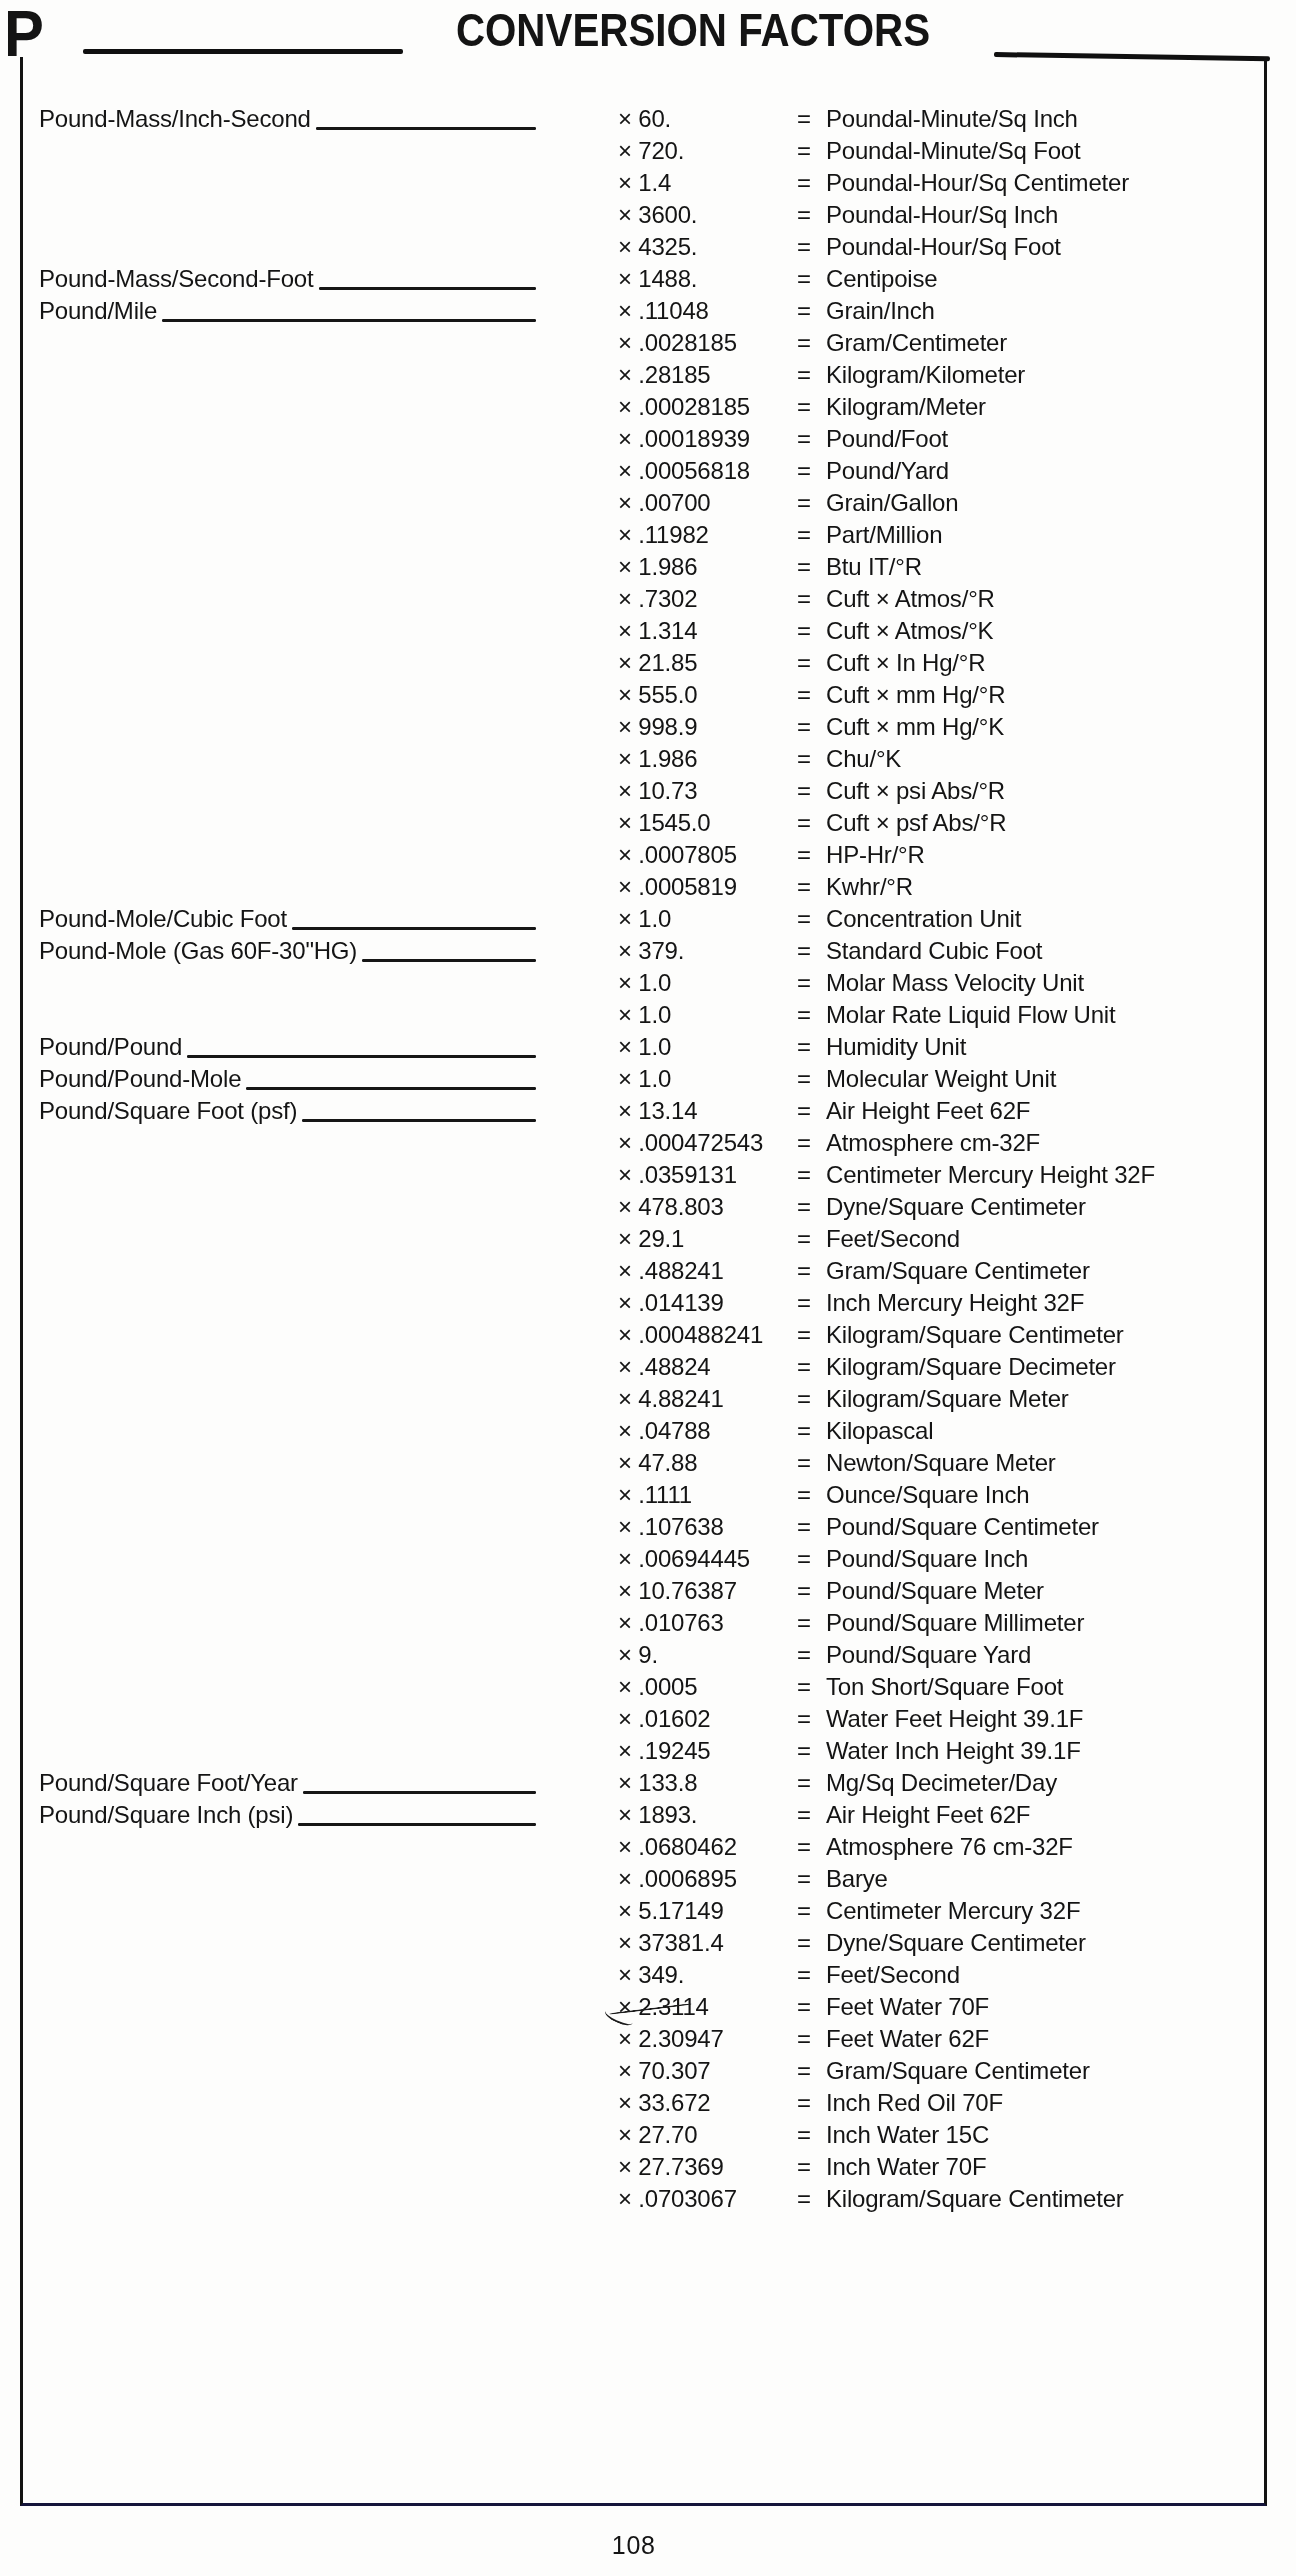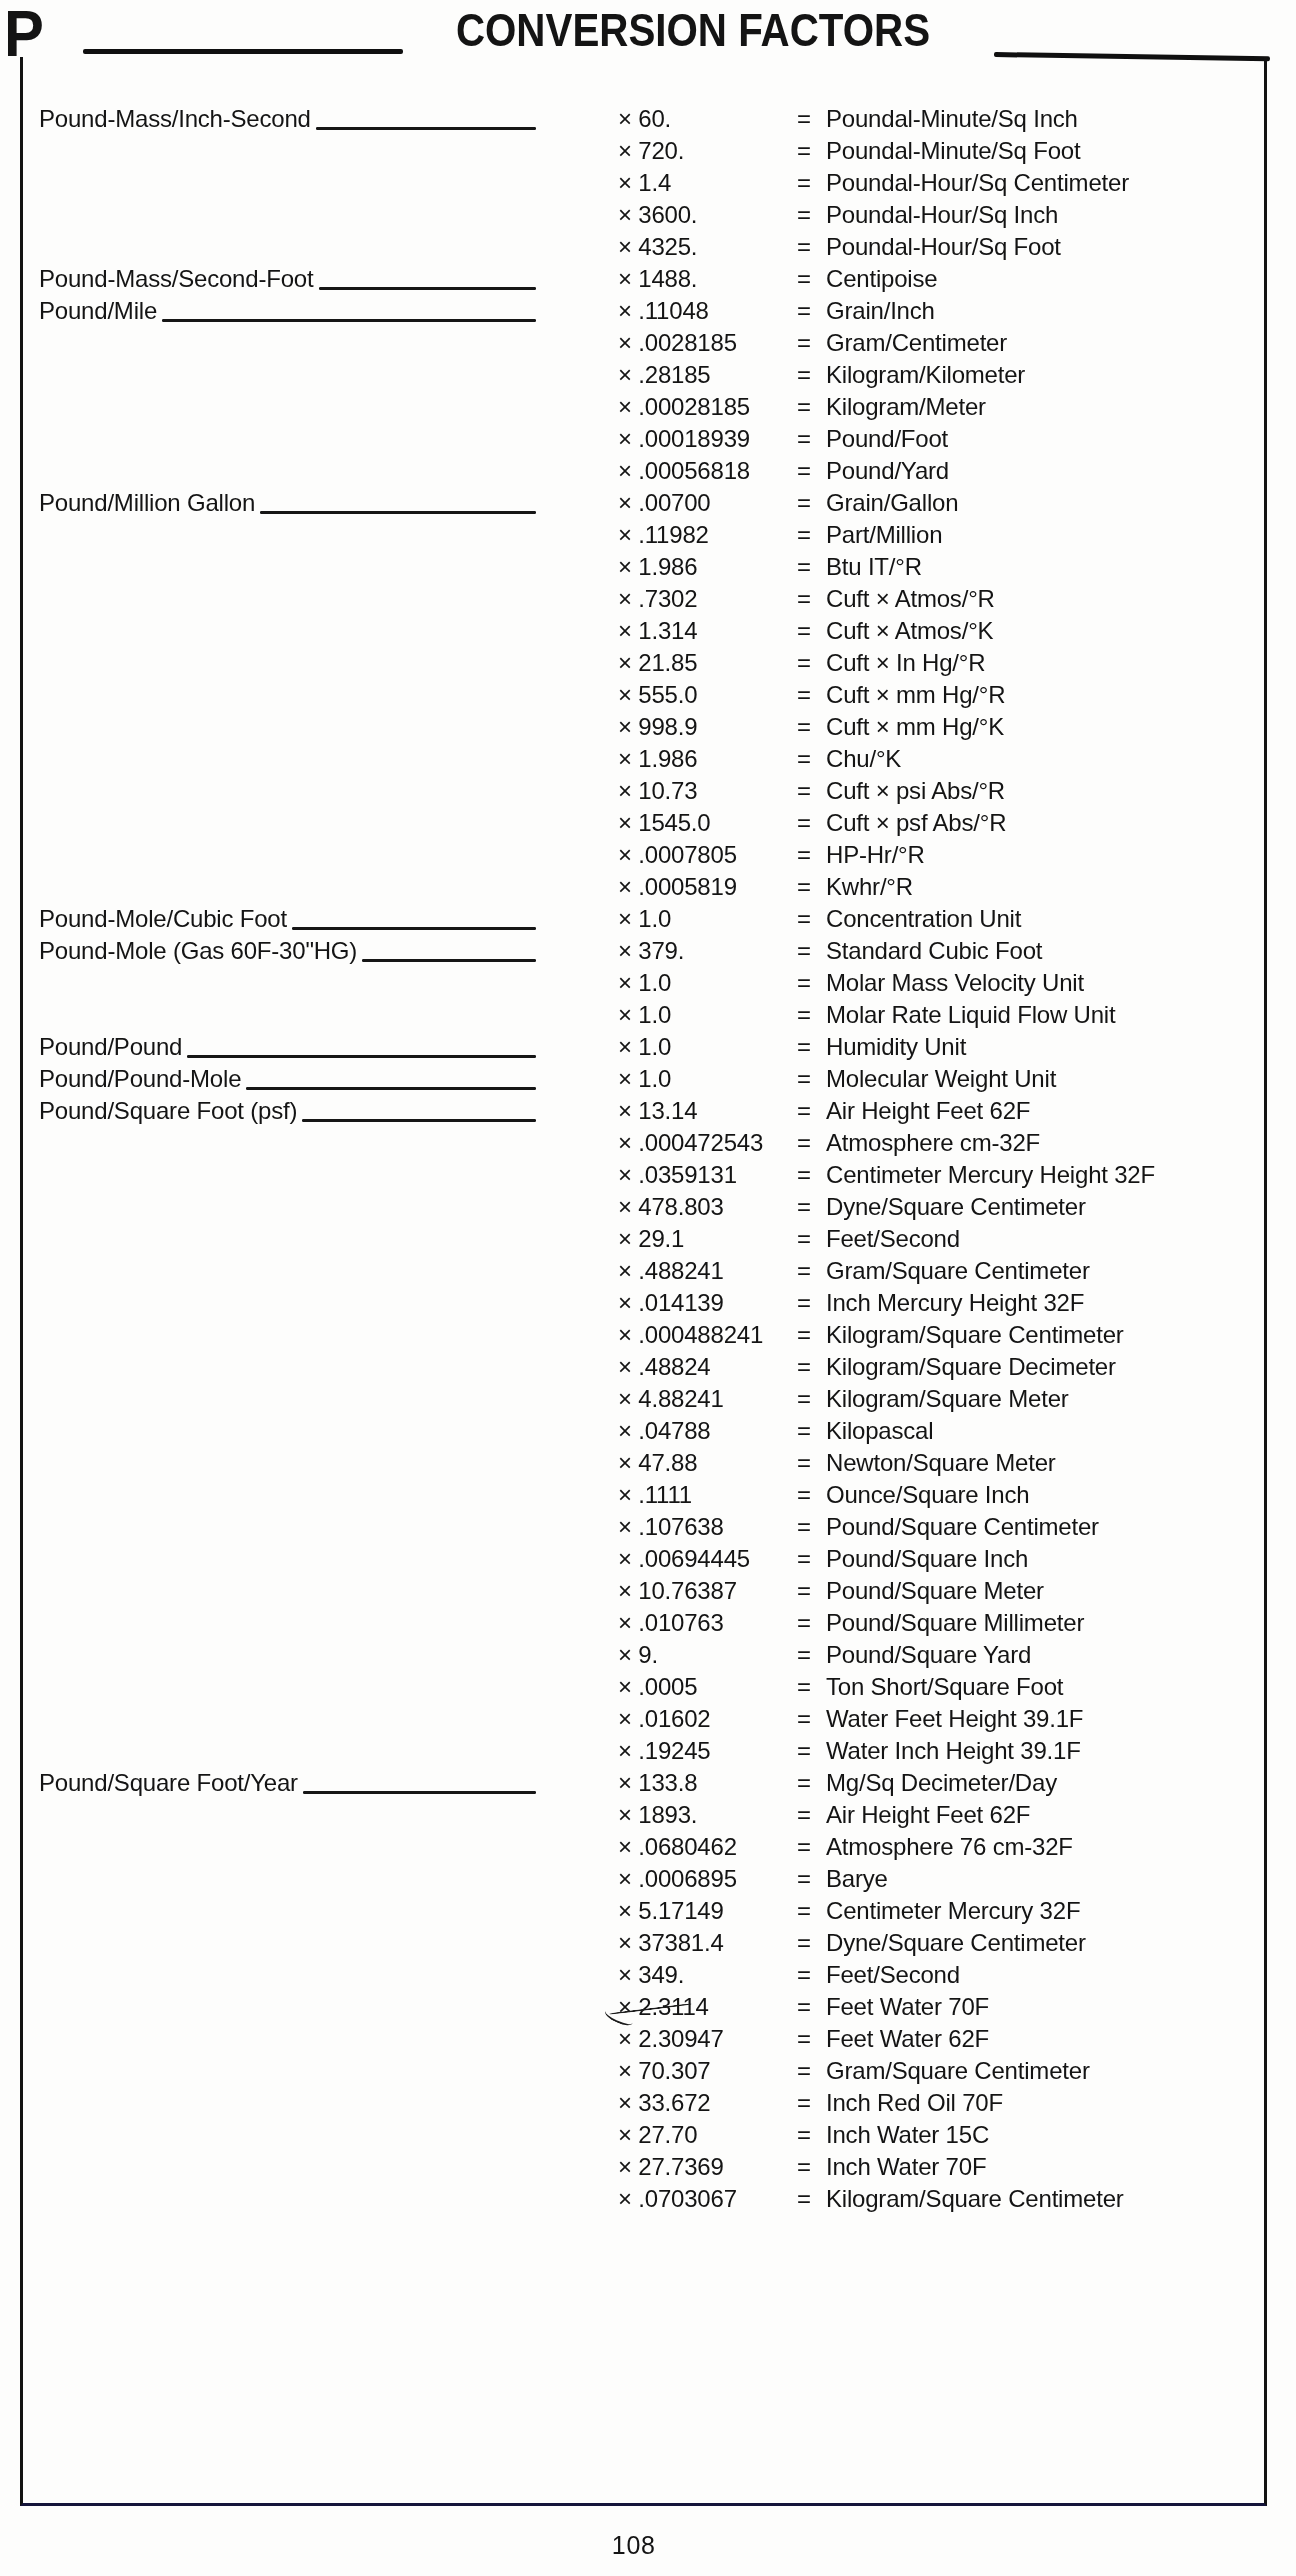--- a/index.html
+++ b/index.html
@@ -148,24 +148,20 @@
         <span class="value">× .00018939</span>
         <span class="equals">=</span>
         <span class="unit">Pound/Foot</span>
       </div>
       <div class="row">
         <span class="value">× .00056818</span>
         <span class="equals">=</span>
         <span class="unit">Pound/Yard</span>
       </div>
       <div class="row">
-        <div class="labelwrap">
-          <span class="label">Pound/Million Gallon</span>
-          <span class="leader"></span>
-        </div>
         <span class="value">× .00700</span>
         <span class="equals">=</span>
         <span class="unit">Grain/Gallon</span>
       </div>
       <div class="row">
         <span class="value">× .11982</span>
         <span class="equals">=</span>
         <span class="unit">Part/Million</span>
       </div>
       <div class="row">
@@ -381,20 +377,24 @@
       <div class="row">
         <div class="labelwrap">
           <span class="label">Pound/Square Foot/Year</span>
           <span class="leader"></span>
         </div>
         <span class="value">× 133.8</span>
         <span class="equals">=</span>
         <span class="unit">Mg/Sq Decimeter/Day</span>
       </div>
       <div class="row">
+        <div class="labelwrap">
+          <span class="label">Pound/Square Inch (psi)</span>
+          <span class="leader"></span>
+        </div>
         <span class="value">× 1893.</span>
         <span class="equals">=</span>
         <span class="unit">Air Height Feet 62F</span>
       </div>
       <div class="row">
         <span class="value">× .0680462</span>
         <span class="equals">=</span>
         <span class="unit">Atmosphere 76 cm-32F</span>
       </div>
       <div class="row">

